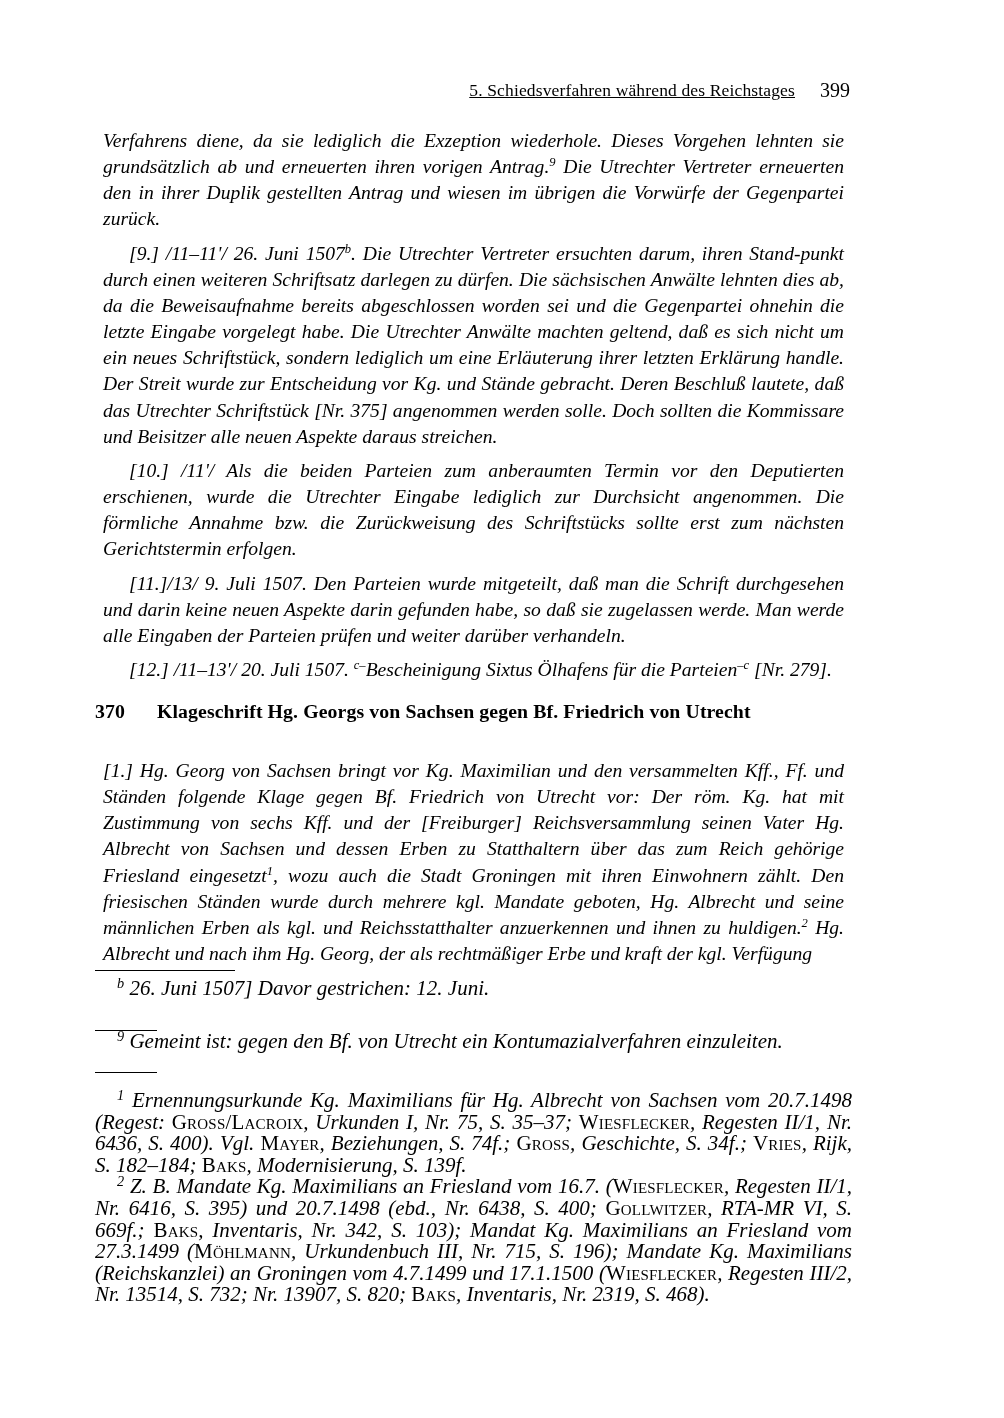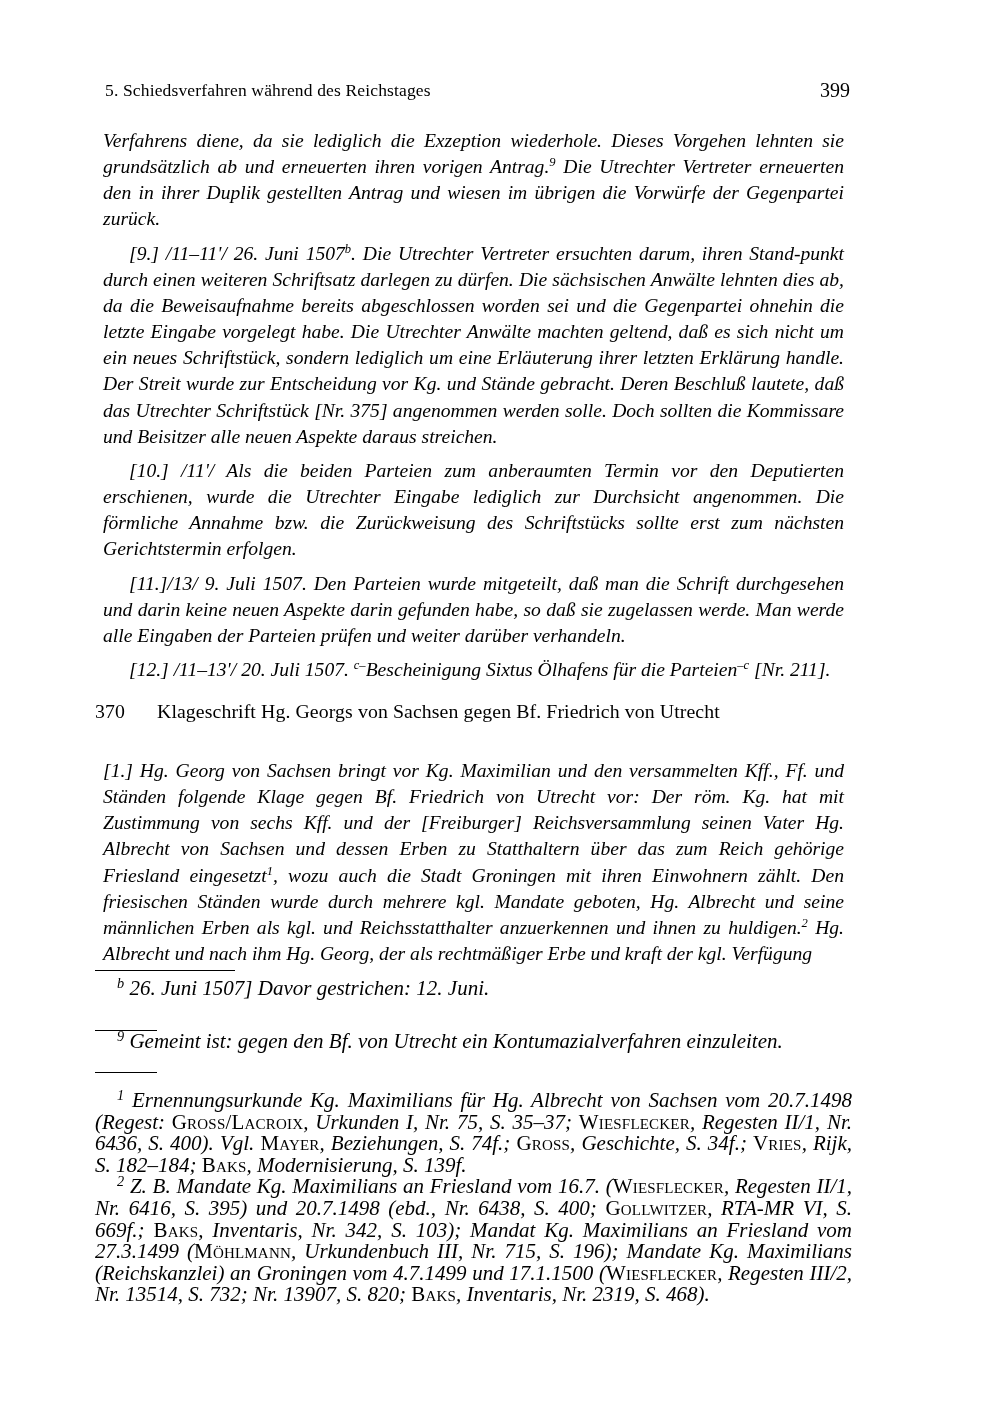--- a/index.html
+++ b/index.html
@@ -26,27 +26,28 @@
   
   .runhead {
     position: absolute;
     left: 95px;
     top: 80px;
     width: 755px;
     height: 26px;
   }
   .runhead-title {
     position: absolute;
-    left: 10px;
+    left: 0;
     top: 0;
     width: 700px;
-    text-align: left;
+    text-align: right;
     font-size: 17.5px;
     letter-spacing: 0.15px;
     white-space: nowrap;
+    text-decoration: underline;
   }
   .runhead-folio {
     position: absolute;
     right: 0;
     top: -1px;
     font-size: 20px;
   }
 
   
   .textblock {
@@ -76,21 +77,21 @@
     line-height: 0;
   }
   sup.upr { font-style: italic; }
 
   
   .section-heading {
     position: absolute;
     left: 95px;
     top: 700px;
     width: 757px;
-    font-weight: normal;
+    font-weight: bold;
     font-style: normal;
     font-size: 19.8px;
     letter-spacing: 0.1px;
     white-space: nowrap;
   }
   .section-heading .num {
     display: inline-block;
     width: 62px;
   }
 
@@ -144,21 +145,21 @@
   <div class="textblock">
 
     <p class="body"><span>Verfahrens diene, da sie lediglich die Exzeption wiederhole. Dieses Vorgehen lehnten sie grundsätzlich ab und erneuerten ihren vorigen Antrag.</span><sup>9</sup><span> Die Utrechter Vertreter erneuerten den in ihrer Duplik gestellten Antrag und wiesen im übrigen die Vorwürfe der Gegenpartei zurück.</span></p>
 
     <p class="body indent"><span>[9.] /11–11'/ 26. Juni 1507</span><sup>b</sup><span>. Die Utrechter Vertreter ersuchten darum, ihren Stand-punkt durch einen weiteren Schriftsatz darlegen zu dürfen. Die sächsischen Anwälte lehnten dies ab, da die Beweisaufnahme bereits abgeschlossen worden sei und die Gegenpartei ohnehin die letzte Eingabe vorgelegt habe. Die Utrechter Anwälte machten geltend, daß es sich nicht um ein neues Schriftstück, sondern lediglich um eine Erläuterung ihrer letzten Erklärung handle. Der Streit wurde zur Entscheidung vor Kg. und Stände gebracht. Deren Beschluß lautete, daß das Utrechter Schriftstück [Nr. 375] angenommen werden solle. Doch sollten die Kommissare und Beisitzer alle neuen Aspekte daraus streichen.</span></p>
 
     <p class="body indent">[10.] /11'/ Als die beiden Parteien zum anberaumten Termin vor den Deputierten erschienen, wurde die Utrechter Eingabe lediglich zur Durchsicht angenommen. Die förmliche Annahme bzw. die Zurückweisung des Schriftstücks sollte erst zum nächsten Gerichtstermin erfolgen.</p>
 
     <p class="body indent">[11.]/13/ 9. Juli 1507. Den Parteien wurde mitgeteilt, daß man die Schrift durchgesehen und darin keine neuen Aspekte darin gefunden habe, so daß sie zugelassen werde. Man werde alle Eingaben der Parteien prüfen und weiter darüber verhandeln.</p>
 
-    <p class="body indent"><span>[12.] /11–13'/ 20. Juli 1507. </span><sup class="upr">c–</sup><span>Bescheinigung Sixtus Ölhafens für die Parteien</span><sup class="upr">–c</sup><span> [Nr. 211].</span></p>
+    <p class="body indent"><span>[12.] /11–13'/ 20. Juli 1507. </span><sup class="upr">c–</sup><span>Bescheinigung Sixtus Ölhafens für die Parteien</span><sup class="upr">–c</sup><span> [Nr. 279].</span></p>
   </div>
 
   <div class="section-heading"><span class="num">370</span><span>Klageschrift Hg. Georgs von Sachsen gegen Bf. Friedrich von Utrecht</span></div>
 
   <div class="textblock" style="top: 750px;">
     <p class="body"><span>[1.] Hg. Georg von Sachsen bringt vor Kg. Maximilian und den versammelten Kff., Ff. und Ständen folgende Klage gegen Bf. Friedrich von Utrecht vor: Der röm. Kg. hat mit Zustimmung von sechs Kff. und der [Freiburger] Reichsversammlung seinen Vater Hg. Albrecht von Sachsen und dessen Erben zu Statthaltern über das zum Reich gehörige Friesland eingesetzt</span><sup>1</sup><span>, wozu auch die Stadt Groningen mit ihren Einwohnern zählt. Den friesischen Ständen wurde durch mehrere kgl. Mandate geboten, Hg. Albrecht und seine männlichen Erben als kgl. und Reichsstatthalter anzuerkennen und ihnen zu huldigen.</span><sup>2</sup><span> Hg. Albrecht und nach ihm Hg. Georg, der als rechtmäßiger Erbe und kraft der kgl. Verfügung</span></p>
   </div>
 
   <div class="apparatus blk-app">
     <div class="rule rule-wide"></div>

